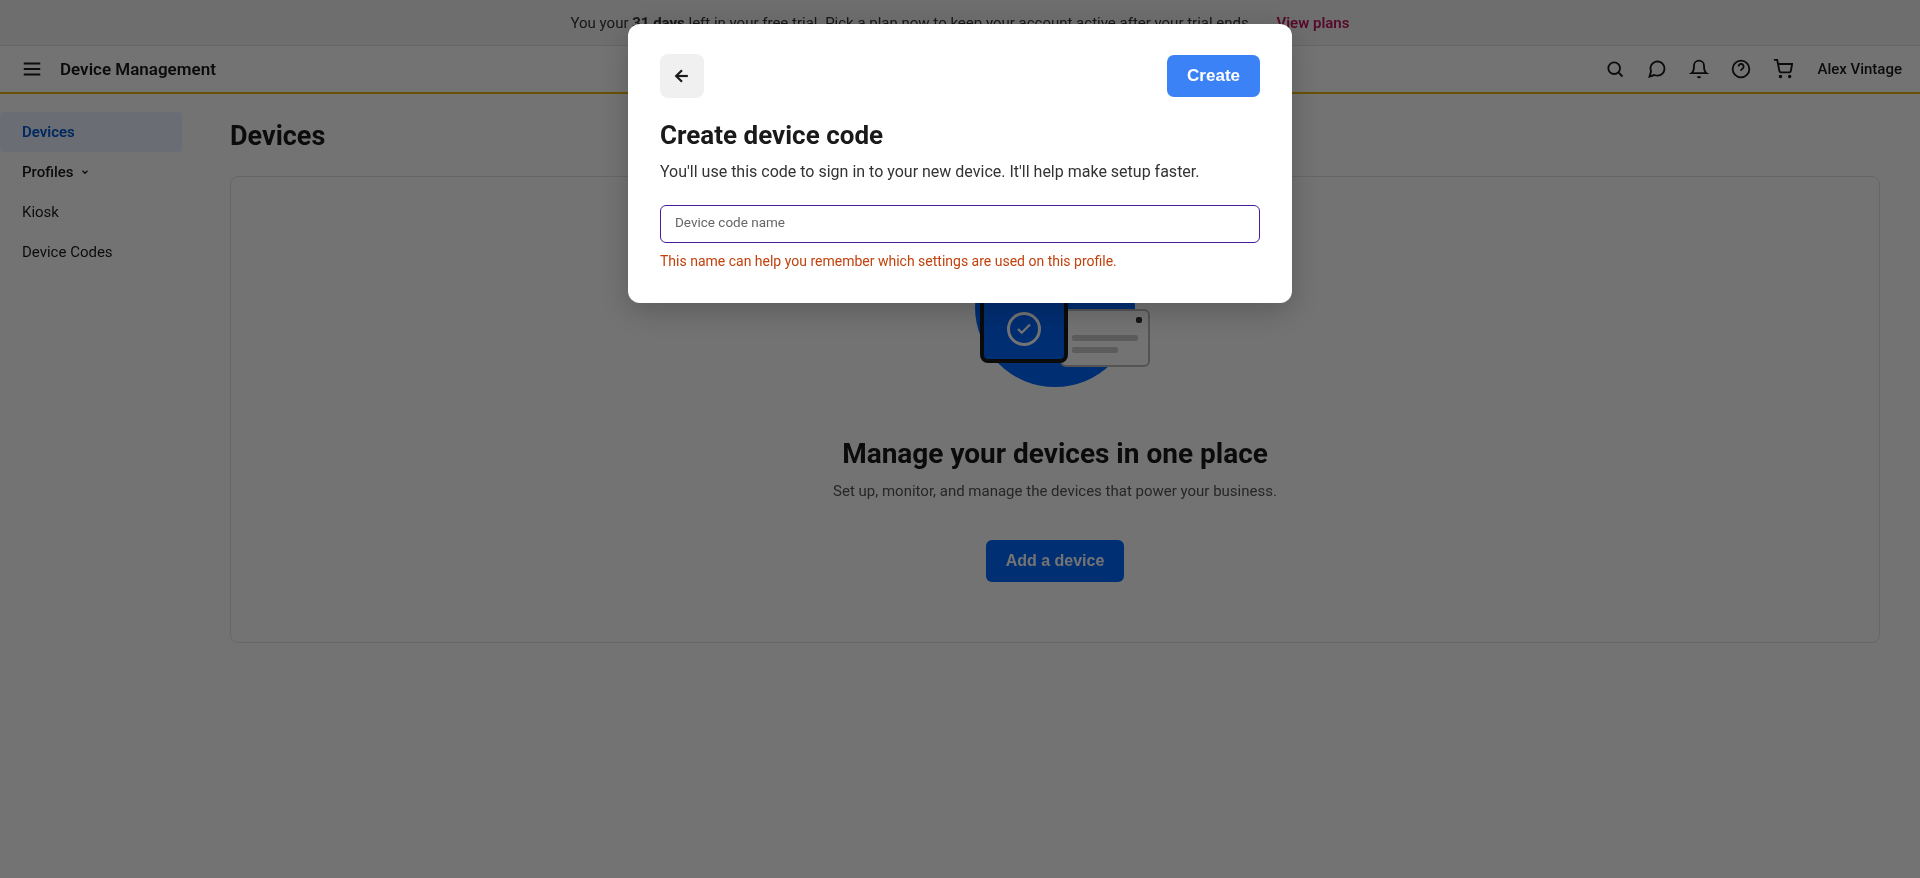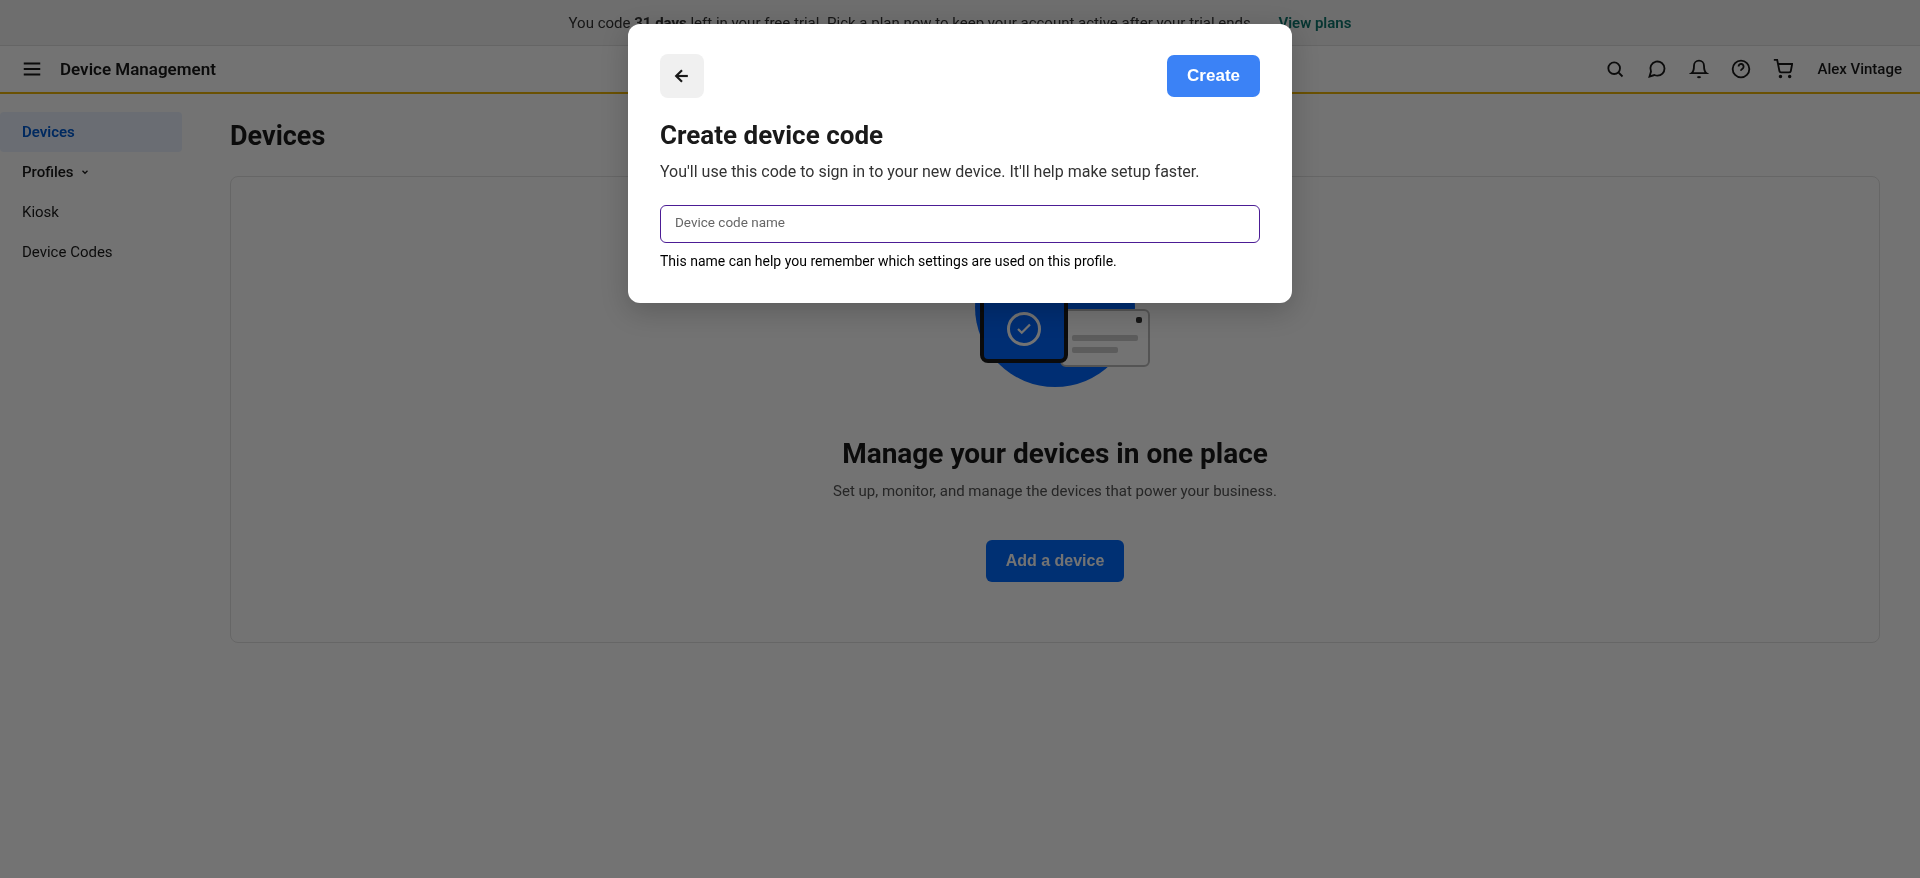--- a/index.html
+++ b/index.html
@@ -18,21 +18,21 @@
   height: 46px;
   background: #f3f3f3;
   border-bottom: 1px solid #e0e0e0;
   display: flex;
   align-items: center;
   justify-content: center;
   font-size: 15px;
   color: #333;
 }
 .trial-banner b { font-weight: 700; }
-.trial-banner a { color: #0f766e; font-weight: 600; text-decoration: none; margin-left: 20px; }
+.trial-banner a { color: #be185d; font-weight: 600; text-decoration: none; margin-left: 20px; }
 
 
 .topbar {
   height: 48px;
   background: #fff;
   border-bottom: 2px solid #eab308;
   display: flex;
   align-items: center;
   padding: 0 18px;
   gap: 14px;
@@ -166,30 +166,30 @@
 .modal-title { font-size: 26px; font-weight: 700; margin-bottom: 12px; }
 .modal-desc { font-size: 16px; color: #333; margin-bottom: 24px; }
 .field {
   border: 1px solid #4c1d95; border-radius: 6px; padding: 8px 14px 10px;
 }
 .field-label { font-size: 13.5px; color: #666; display: block; margin-bottom: 2px; }
 .field-input {
   border: none; outline: none; width: 100%; font-size: 17px; color: #1a1a1a;
   font-family: inherit;
 }
-.field-hint { font-size: 14px; color: #000000; margin-top: 10px; }
+.field-hint { font-size: 14px; color: #c2410c; margin-top: 10px; }
 
 svg { display: block; }
 </style>
 </head>
 <body>
 
 <div class="trial-banner">
   <span>
-    <span>You code </span><b>31 days</b><span> left in your free trial. Pick a plan now to keep your account active after your trial ends. </span><a href="#">View plans</a>
+    <span>You your </span><b>31 days</b><span> left in your free trial. Pick a plan now to keep your account active after your trial ends. </span><a href="#">View plans</a>
   </span>
 </div>
 
 <div class="topbar">
   <div class="icon-btn">
     <svg width="22" height="22" viewBox="0 0 24 24" fill="none" stroke="currentColor" stroke-width="2.2">
         <line x1="3" y1="6" x2="21" y2="6"></line>
         <line x1="3" y1="12" x2="21" y2="12"></line>
         <line x1="3" y1="18" x2="21" y2="18"></line>
       </svg>

